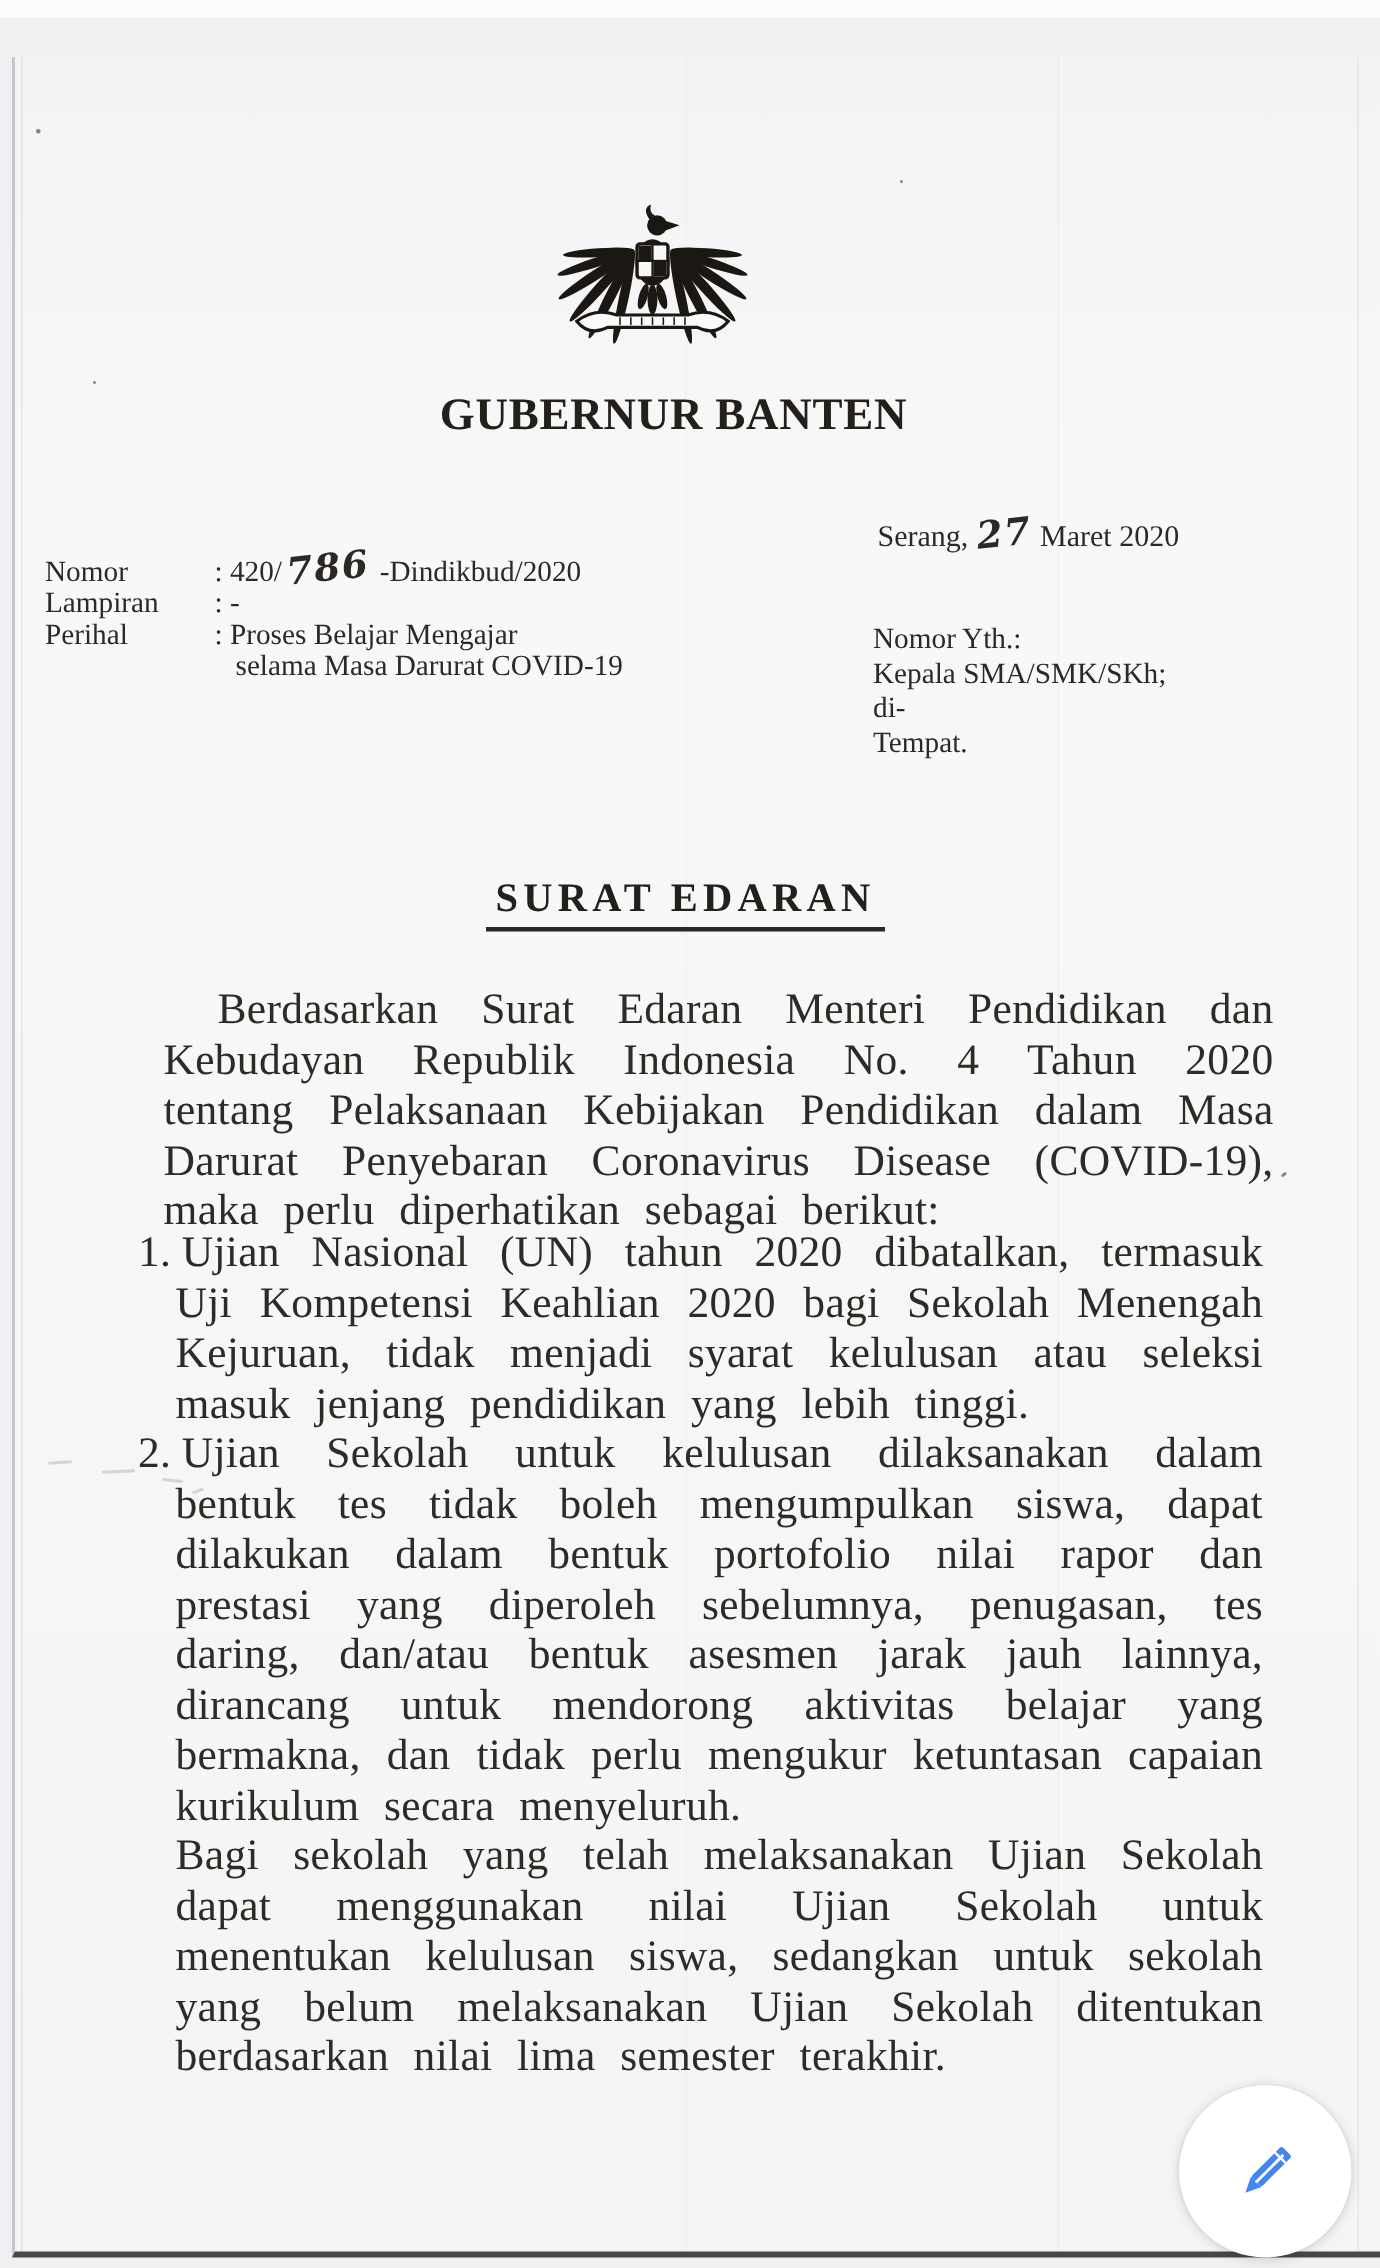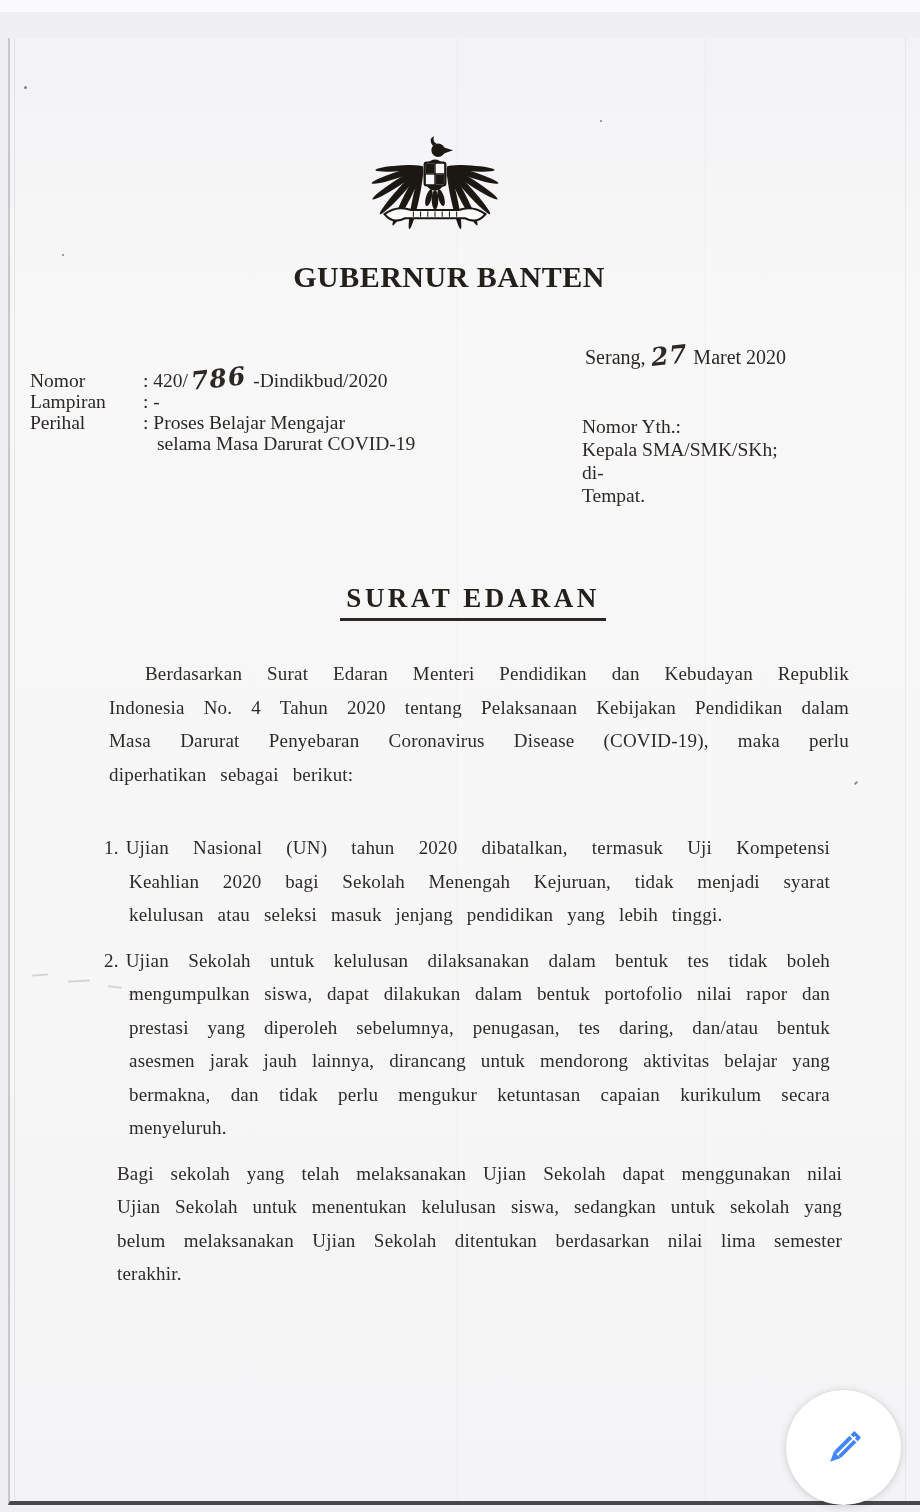--- a/index.html
+++ b/index.html
@@ -64,41 +64,41 @@
   .hand.day { font-size: 25px; margin: 0 6px 0 5px; }
   .hand.num { font-size: 25px; margin: 0 7px 0 3px; }
 
   .meta { position: absolute; left: 20px; top: 330px; font-size: 19.5px; line-height: 21px; }
   .meta-row { white-space: nowrap; }
   .meta-label { display: inline-block; width: 113px; }
   .meta-value.indent2 { padding-left: 14px; text-align: right; }
 
   .recipient { position: absolute; left: 572px; top: 377px; font-size: 19.5px; line-height: 23px; }
 
-  .heading-wrap { position: absolute; left: 0; top: 545px; width: 894px; text-align: center; padding-left: 16px; }
+  .heading-wrap { position: absolute; left: 0; top: 545px; width: 894px; text-align: center; }
   .heading-text {
     display: inline-block;
     font-size: 27px; font-weight: 700; letter-spacing: 3.5px;
     color: #23201c;
     border-bottom: 3px solid #2a2724;
     padding: 0 6px 4px 6px;
   }
 
   .bodytext {
-    font-size: 19px; line-height: 33.5px;
+    font-size: 29px; line-height: 33.5px;
     text-align: justify;
     word-spacing: 9px; letter-spacing: 0.2px;
     color: #2e2b27;
   }
   .opening {
     position: absolute; left: 99px; top: 619px; width: 740px;
     text-indent: 36px;
   }
   .list { position: absolute; left: 82px; top: 781px; width: 750px; }
-  .li { margin: 12px; padding-left: 25px; text-indent: -25px; font-family: Liberation Serif, serif; }
+  .li { margin: 0; padding-left: 25px; text-indent: -25px; font-family: Liberation Serif, serif; }
   .li .num { margin-right: 7px; }
   .li-cont { margin: 0; padding-left: 25px; text-indent: 0; }
 
   
   .fab {
     position: absolute; left: 786px; top: 1390px;
     width: 115px; height: 115px; border-radius: 50%;
     background: #ffffff; border: none; padding: 0;
     box-shadow: 0 1px 8px rgba(0,0,0,0.16), 0 0 2px rgba(0,0,0,0.08);
     display: flex; align-items: center; justify-content: center;

